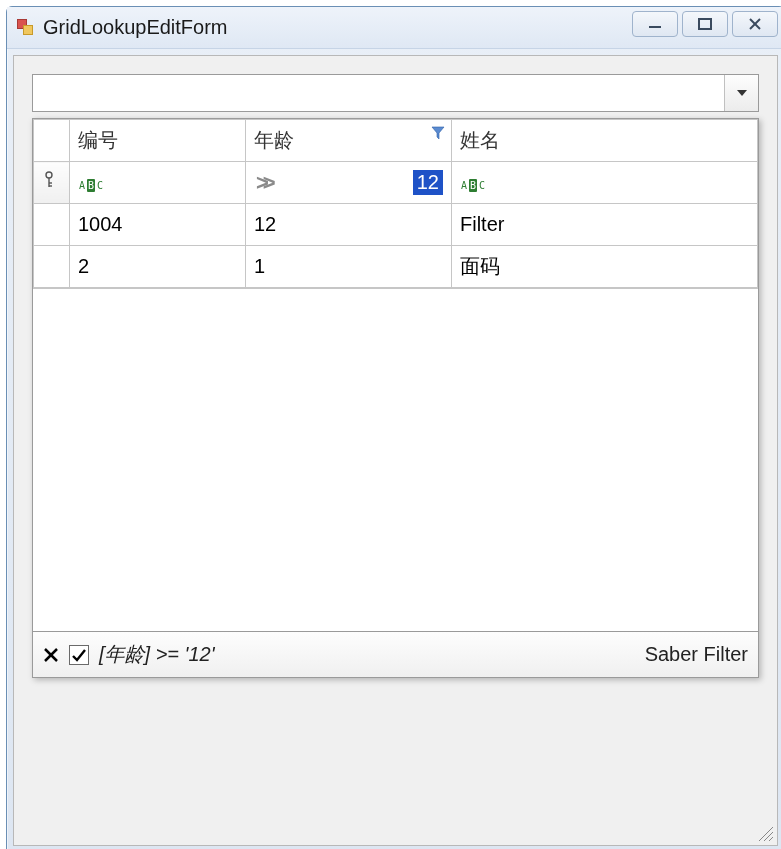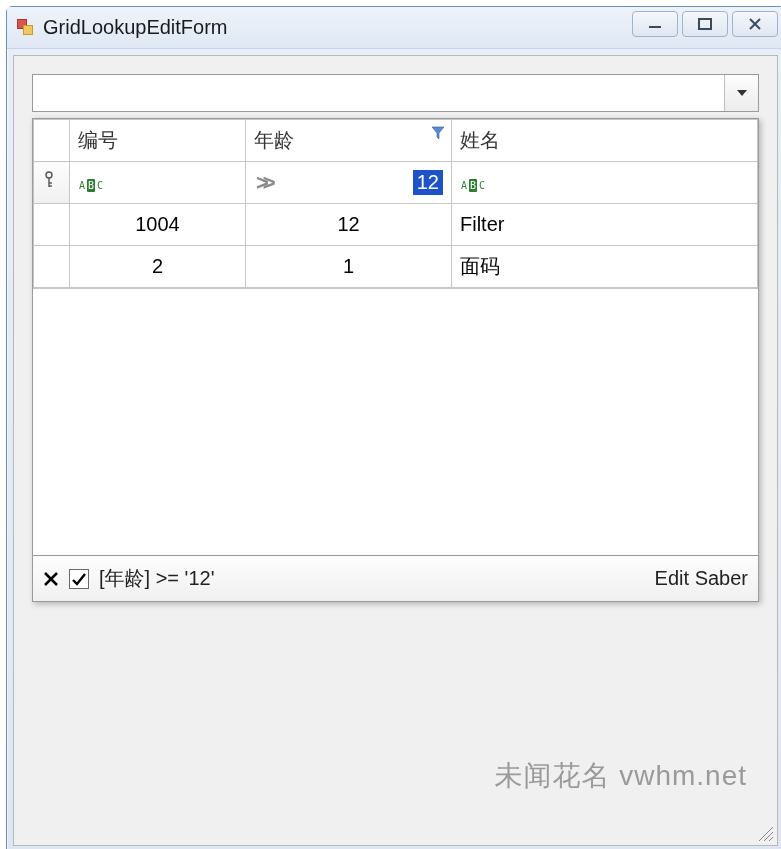--- a/index.html
+++ b/index.html
@@ -76,21 +76,21 @@
     background:linear-gradient(#fdfdfd,#ececec);
   }
   .combo-arrow svg { width:12px; height:8px; }
   .dropdown {
     margin:0 18px 0 18px;
     background:#fff;
     border:1px solid #9a9a9a;
     box-shadow: 2px 2px 6px rgba(0,0,0,0.25);
     display:flex;
     flex-direction:column;
-    height:484px;
+    height:560px;
   }
   table.grid { border-collapse: collapse; width:100%; table-layout:fixed; }
   table.grid th, table.grid td {
     border:1px solid #c6c6c6;
     font-size:20px;
     height:42px;
     padding: 4px 8px;
     background:#fff;
   }
   col.indicator { width:36px; }
@@ -118,39 +118,39 @@
     font-size:10px; font-family: monospace;
   }
   .abc-badge span { display:inline-block; padding:1px 1px; }
   .abc-badge .a { color:#2e7d32; }
   .abc-badge .b { background:#2e7d32; color:#fff; border-radius:1px; }
   .abc-badge .c { color:#2e7d32; }
   .op-ge { color:#8a8a8a; font-size:22px; font-weight:bold; letter-spacing:-6px; margin-left:2px;}
   .filter-val {
     background:#1e52c7; color:#fff; padding:1px 4px; font-size:20px;
   }
-  td.num { text-align:center; }
+  td.num { text-align:left; }
   .grid-body-filler { flex:1; background:#fff; border-top:1px solid #c6c6c6; }
   .filter-panel {
     height:46px;
     border-top:1px solid #9a9a9a;
     background:linear-gradient(#fdfdfd,#f0f0f0);
     display:flex;
     align-items:center;
     padding:0 10px;
     font-size:20px;
     gap:10px;
   }
   .x-icon { width:16px; height:16px; cursor:pointer; }
   .checkbox {
     width:20px; height:20px; border:1px solid #6a6a6a; background:#fff;
     display:flex; align-items:center; justify-content:center;
   }
   .checkbox svg { width:16px; height:16px; }
-  .filter-expr { color:#222; }
+  .filter-expr { color:#222;font-style:italic; }
   .edit-filter { margin-left:auto; color:#222; cursor:pointer; }
   .watermark {
     position:absolute; right:30px; bottom:50px;
     font-size:28px; color:#9a9a9a; letter-spacing:1px;
     pointer-events:none;
   }
   .resize-grip {
     position:absolute; right:4px; bottom:4px; width:18px; height:18px;
   }
   .resize-grip svg { width:18px; height:18px; }
@@ -269,25 +269,24 @@
         <svg class="x-icon" viewBox="0 0 16 16">
           <line x1="2" y1="2" x2="14" y2="14" stroke="#000" stroke-width="2.5"></line>
           <line x1="14" y1="2" x2="2" y2="14" stroke="#000" stroke-width="2.5"></line>
         </svg>
         <div class="checkbox">
           <svg viewBox="0 0 16 16">
               <polyline points="2,9 6,13 14,3" fill="none" stroke="#000" stroke-width="2.4"></polyline>
             </svg>
         </div>
         <span class="filter-expr">[年龄] &gt;= '12'</span>
-        <span class="edit-filter">Edit Saber</span>
-      </div>
-    </div>
-
-    <div class="watermark">未闻花名 vwhm.net</div>
+        <span class="edit-filter">Saber Filter</span>
+      </div>
+    </div>
+
 
     <div class="resize-grip">
       <svg viewBox="0 0 18 18">
         <line x1="4" y1="18" x2="18" y2="4" stroke="#888"></line>
         <line x1="9" y1="18" x2="18" y2="9" stroke="#888"></line>
         <line x1="14" y1="18" x2="18" y2="14" stroke="#888"></line>
       </svg>
     </div>
   </div>
 </div>

